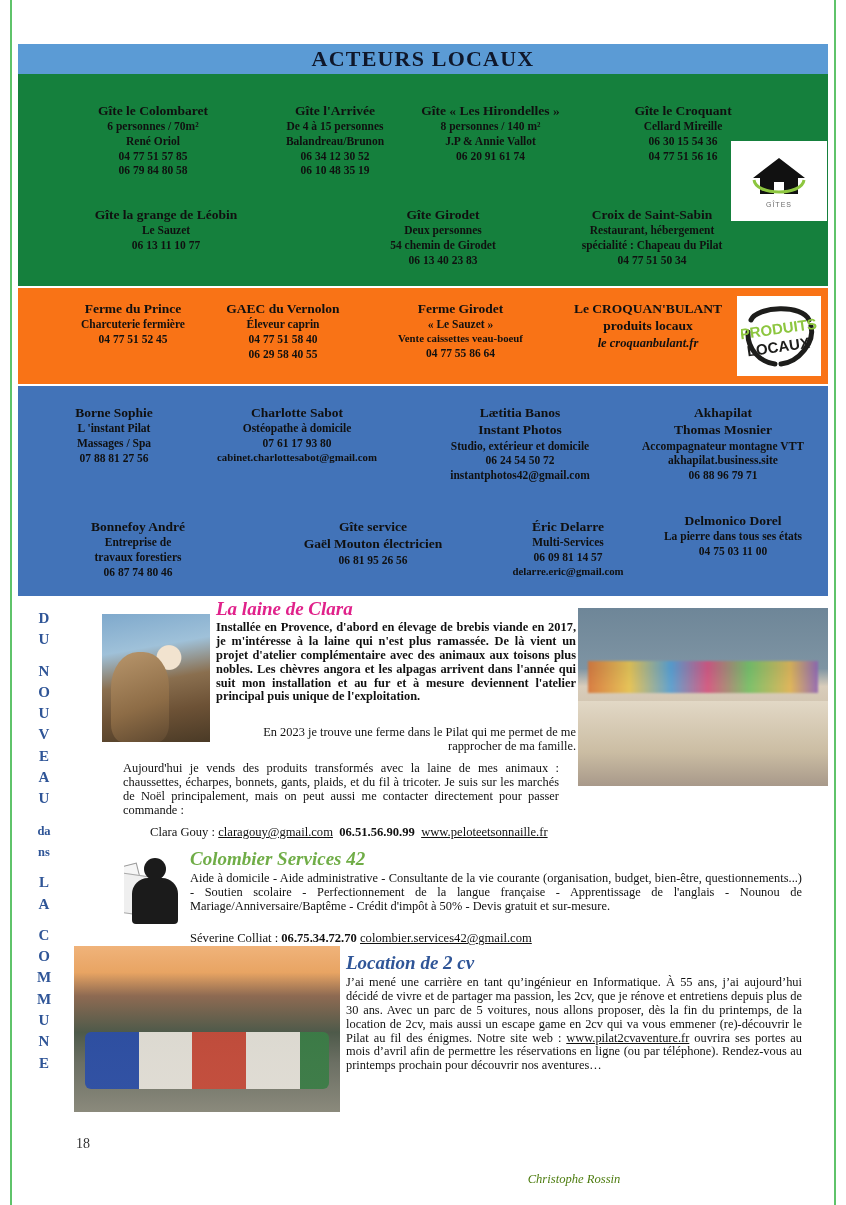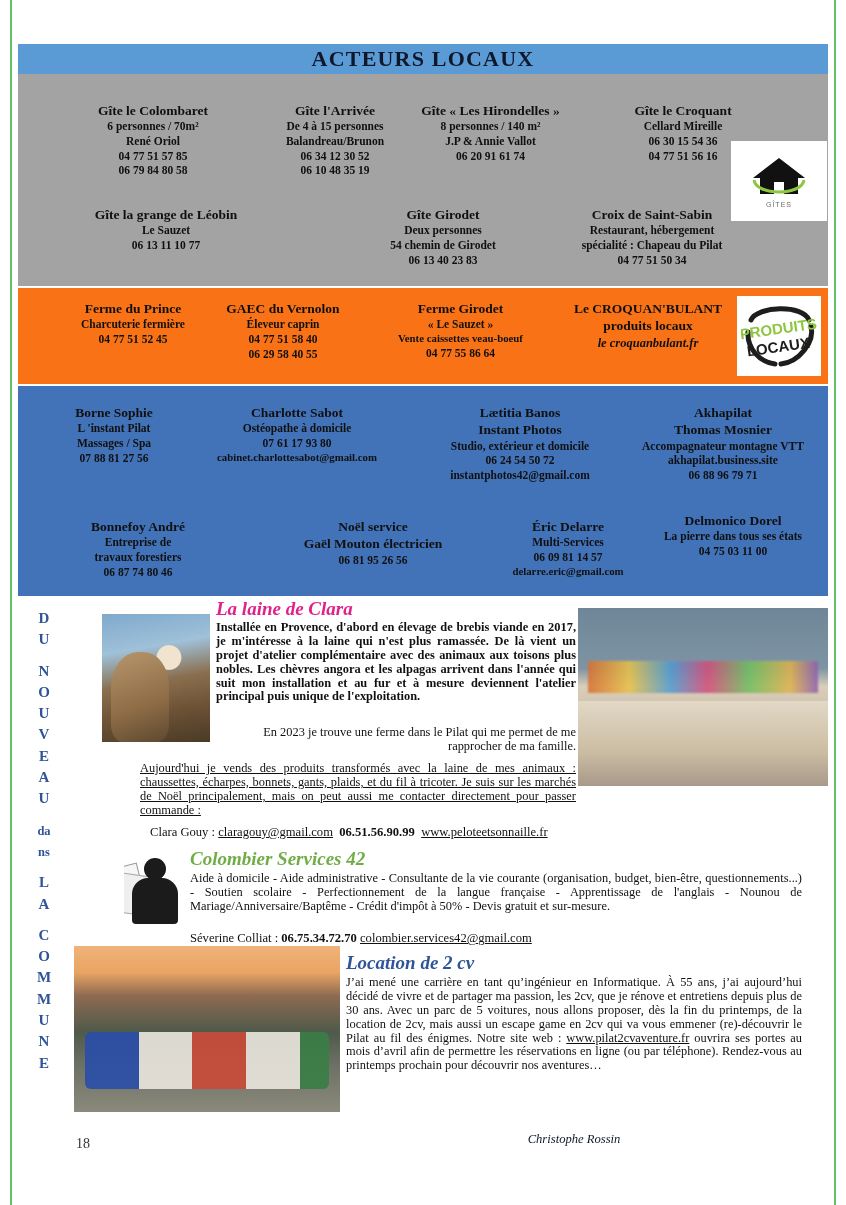--- a/index.html
+++ b/index.html
@@ -30,21 +30,21 @@
   }
   .banner-title {
     font-family: "Liberation Serif", serif;
     font-weight: bold; font-size: 22px; letter-spacing: 1.2px;
     color: #0f172a;
   }
 
   
   .green-block {
     position: absolute; left: 18px; top: 74px; width: 810px; height: 212px;
-    background: #a3a3a3;
+    background: #15803d;
   }
   .pink-block {
     position: absolute; left: 18px; top: 288px; width: 810px; height: 96px;
     background: #f97316;
   }
   .blue-block {
     position: absolute; left: 18px; top: 386px; width: 810px; height: 210px;
     background: #4273b8;
   }
 
@@ -101,39 +101,39 @@
     font-size: 12.4px;
     line-height: 1.12;
     color: #111;
     text-align: justify;
   }
   .body-txt.nojust { text-align: right; }
 
   #clara-title { position: absolute; left: 216px; top: 598px; color: #e0218a; }
   #clara-p1 { position: absolute; left: 216px; top: 621px; width: 360px; font-weight: bold; }
   #clara-p2 { position: absolute; left: 216px; top: 726px; width: 360px; }
-  #clara-p3 { position: absolute; left: 140px; top: 762px; width: 436px; text-decoration: underline; }
+  #clara-p3 { position: absolute; left: 123px; top: 762px; width: 436px; }
   #clara-contact {
     position: absolute; left: 150px; top: 825px; width: 560px;
     font-size: 12.6px; font-family: "Liberation Serif", serif; color: #111;
   }
 
   #colombier-title { position: absolute; left: 190px; top: 848px; color: #70ad47; }
   #colombier-p { position: absolute; left: 190px; top: 872px; width: 612px; }
   #colombier-contact {
     position: absolute; left: 190px; top: 931px; width: 560px;
     font-size: 12.6px; font-family: "Liberation Serif", serif; color: #111;
   }
 
   #cv-title { position: absolute; left: 346px; top: 952px; color: #2f5597; }
   #cv-p { position: absolute; left: 346px; top: 976px; width: 456px; }
   #cv-sign {
-    position: absolute; left: 346px; top: 1132px; width: 456px;
+    position: absolute; left: 346px; top: 1172px; width: 456px;
     text-align: center; font-style: italic; font-size: 12.6px;
-    font-family: "Liberation Serif", serif; color: #0f172a;
+    font-family: "Liberation Serif", serif; color: #4d7c0f;
   }
 
   a.link, .link {
     color: #111; text-decoration: underline;
   }
   .bold { font-weight: bold; }
 
   
   .photo { position: absolute; overflow: hidden; background: #c8c8c8; }
 
@@ -350,21 +350,21 @@
     </div>
 
     <div class="card" style="left:30px; top:132px; width:180px;">
       <div class="nm">Bonnefoy André</div>
       <div class="ln">Entreprise de</div>
       <div class="ln">travaux forestiers</div>
       <div class="ln">06 87 74 80 46</div>
     </div>
 
     <div class="card" style="left:250px; top:132px; width:210px;">
-      <div class="nm">Noël service</div>
+      <div class="nm">Gîte service</div>
       <div class="nm">Gaël Mouton électricien</div>
       <div class="ln">06 81 95 26 56</div>
     </div>
 
     <div class="card" style="left:450px; top:132px; width:200px;">
       <div class="nm">Éric Delarre</div>
       <div class="ln">Multi-Services</div>
       <div class="ln">06 09 81 14 57</div>
       <div class="ln sml">delarre.eric@gmail.com</div>
     </div>

